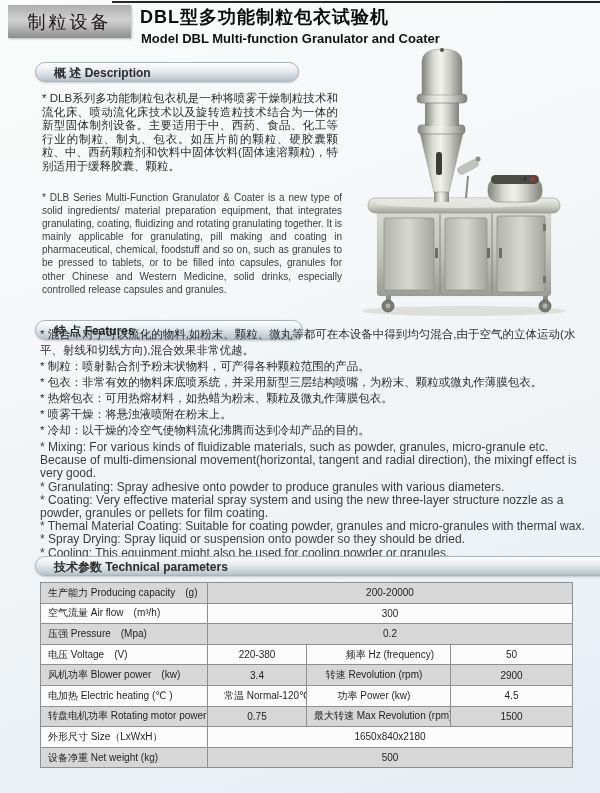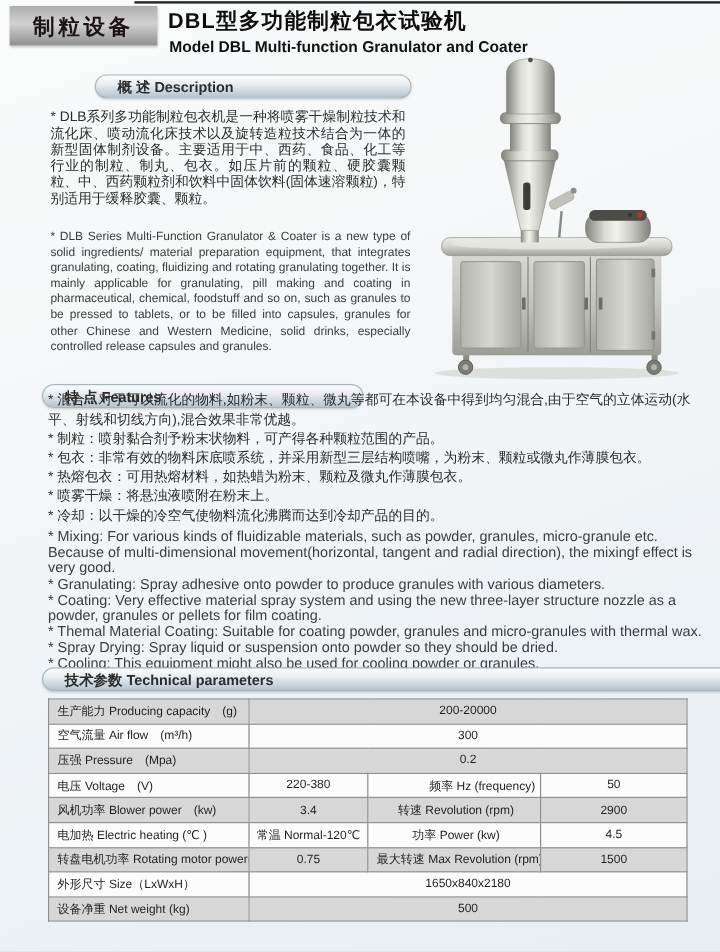--- a/index.html
+++ b/index.html
@@ -6,44 +6,44 @@
   .page{
     position:relative;width:600px;height:793px;overflow:hidden;
     background:linear-gradient(160deg,#fafbfb 0%,#f5f7f8 35%,#ecf1f5 75%,#e7eef3 100%);
     font-family:"Liberation Sans","DejaVu Sans",sans-serif;color:#222;
   }
   .top-rule{position:absolute;left:112px;top:1px;width:488px;height:2px;background:#262626;}
   .category-badge{
     position:absolute;left:8px;top:5px;width:123px;height:33px;
     background:linear-gradient(180deg,#adadad 0%,#d2d2d2 45%,#8e8e8e 100%);
     display:flex;align-items:center;justify-content:center;
-    font-size:18px;font-weight:bold;letter-spacing:3px;color:#1c1414;
+    font-size:18px;font-weight:normal;letter-spacing:3px;color:#1c1414;
     box-shadow:1px 1px 2px rgba(0,0,0,.25);
   }
   .title-zh{position:absolute;left:140px;top:5px;font-size:18px;font-weight:bold;color:#0d0d0d;letter-spacing:1px;white-space:nowrap;}
   .title-en{position:absolute;left:141px;top:31px;font-size:13px;font-weight:bold;color:#111;white-space:nowrap;}
   .pill{
     position:absolute;height:20px;border-radius:11px;
     background:linear-gradient(180deg,#fdfefe 0%,#e8edf0 40%,#c4ced5 85%,#b4c0c8 100%);
     border:1px solid #a9b5bd;box-shadow:0 1px 2px rgba(0,0,0,.18);
     font-size:12px;font-weight:bold;color:#2c2c2c;line-height:20px;padding-left:18px;box-sizing:border-box;
   }
-  .pill-desc{left:35px;top:62px;width:264px;margin-left:44px;}
+  .pill-desc{left:35px;top:62px;width:264px;}
   .pill-feat{left:35px;top:300px;width:268px;margin-top:20px;}
   .pill-tech{left:35px;top:556px;width:579px;}
   .desc-zh{position:absolute;left:42px;top:92px;width:296px;font-size:11.5px;line-height:13.5px;color:#2b2b2b;text-align:justify;}
   .desc-en{position:absolute;left:42px;top:191px;width:300px;font-size:10px;line-height:13.1px;color:#3c3c3c;text-align:justify;}
   .feat-zh{position:absolute;left:40px;top:326px;width:556px;font-size:11.5px;line-height:16px;color:#2b2b2b;}
   .feat-en{position:absolute;left:40px;top:441px;width:556px;font-size:12px;line-height:13.2px;color:#3c3c3c;}
   .machine{position:absolute;left:340px;top:48px;width:250px;height:272px;}
   table.specs{
     position:absolute;left:40px;top:582px;width:532px;border-collapse:collapse;
     font-size:10px;color:#1f1f1f;table-layout:fixed;
   }
-  table.specs td{border:1px solid #8f8f8f;height:19.6px;padding:0 4px;overflow:hidden;white-space:nowrap;}
+  table.specs td{border:1px solid #8f8f8f;height:19.6px;padding:0 16px;overflow:hidden;white-space:nowrap;}
   table.specs td.label{text-align:left;padding-left:7px;}
   table.specs td.value{text-align:center;}
   table.specs tr:nth-child(odd){background:#d7d7d7;}
   table.specs tr:nth-child(even){background:#fcfcfc;}
 </style>
 </head>
 <body>
 
 <div class="page">
   <div class="top-rule"></div>

